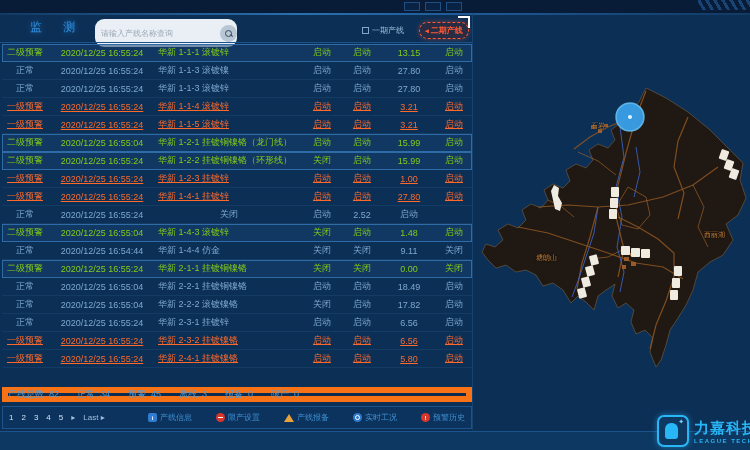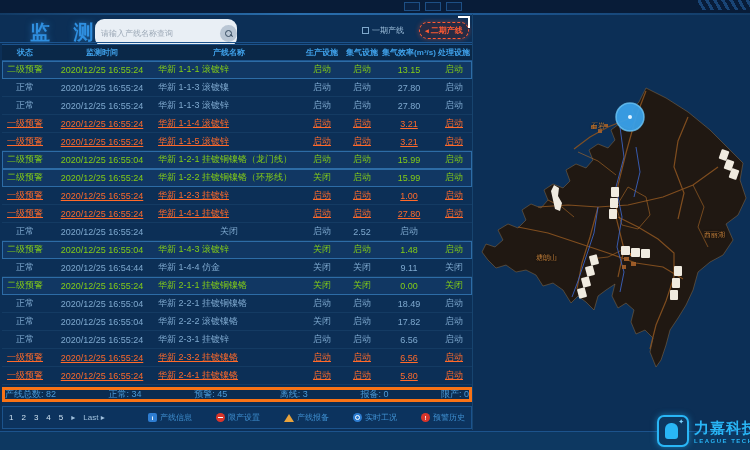--- a/index.html
+++ b/index.html
@@ -10,21 +10,21 @@
   
   .topstrip { position:absolute; left:0; top:0; width:750px; height:13px; background:#081c38; }
   .topstrip-line { position:absolute; left:0; top:13px; width:750px; height:2px;
     background:linear-gradient(90deg, #123a64, #2a6fae 40%, #1c538c 70%, #123a64); }
   .deco-blocks { position:absolute; top:2px; left:404px; display:flex; gap:5px; }
   .deco-blocks i { display:block; width:16px; height:9px; border:1px solid #1d4f85; background:#0a2243; }
   .deco-slashes { position:absolute; top:0; left:698px; width:52px; height:10px;
     background:repeating-linear-gradient(60deg, transparent 0 4px, #1d4f85 4px 7px); opacity:.8; }
 
   
-  .hdr-title { position:absolute; left:30px; top:19px; font-size:20px; font-weight:bold;
+  .hdr-title { position:absolute; left:30px; top:19px; font-size:12px; font-weight:normal;
     color:#2f8fe0; letter-spacing:9px; text-shadow:0 0 6px rgba(47,143,224,.6); }
   .searchbox { position:absolute; left:95px; top:19px; width:142px; height:28px;
     background:#e9eff5; border-radius:9px; display:flex; align-items:center; overflow:hidden; }
   .searchbox input { flex:1; border:none; outline:none; background:transparent;
     font-size:8px; color:#333; padding:0 6px; font-family:"Liberation Sans",sans-serif; }
   .searchbox input::placeholder { color:#9aa7b5; }
   .search-btn { width:17px; height:17px; border-radius:50%; background:#b9c6d4;
     display:flex; align-items:center; justify-content:center; cursor:pointer; flex:0 0 17px; }
   .mag { position:relative; width:7px; height:7px; }
   .mag::before { content:""; position:absolute; left:0; top:0; width:5px; height:5px;
@@ -58,22 +58,22 @@
   .trow .cell { font-size:9px; text-align:center; white-space:nowrap; overflow:hidden; }
   .trow .c-name { text-align:left; padding-left:2px; }
   .trow.normal { color:#7fa9cf; }
   .trow.warn1  { color:#ff6a2a;text-decoration:underline; }
   .trow.warn2  { color:#84cc16; }
   .trow.warn2  { background:rgba(22,62,112,.55); outline:1px solid #2d6ca6; outline-offset:-1px; }
   .trow .c-treat { color:inherit; }
 
   
   .stats { position:absolute; left:2px; top:387px; width:470px; height:15px;
-    border:3px solid #f97316; background:#0b2c50; display:flex; align-items:center;
-    justify-content:space-between; gap:18px; }
+    border:6px solid #f97316; background:#0b2c50; display:flex; align-items:center;
+    justify-content:flex-start; gap:18px; }
   .stats span { font-size:9px; color:#4b9bd8; white-space:nowrap; }
 
   
   .bottombar { position:absolute; left:2px; top:406px; width:470px; height:23px;
     background:#0c335e; border:1px solid #1c538c; display:flex; align-items:center;
     justify-content:space-between; padding:0 6px; }
   .pager { display:flex; align-items:center; gap:8px; }
   .pager span { font-size:8px; color:#cfe3f2; cursor:pointer; }
   .pager .pg-arrow, .pager .pg-last { color:#9fc0dd; }
   .legend { display:flex; align-items:center; gap:24px; }
@@ -139,29 +139,20 @@
   </div>
   <div class="phase2-btn">
     <span class="flag">◂</span>
     <span>二期产线</span>
   </div>
   <div class="corner-bracket"></div>
   <div class="hdr-divider"></div>
   <div class="v-divider"></div>
 
   <div class="table">
-    <div class="thead">
-        <div class="hcell c-status">状态</div>
-        <div class="hcell c-time">监测时间</div>
-        <div class="hcell c-name">产线名称</div>
-        <div class="hcell c-prod">生产设施</div>
-        <div class="hcell c-gas">集气设施</div>
-        <div class="hcell c-eff">集气效率(m³/s)</div>
-        <div class="hcell c-treat">处理设施</div>
-      </div>
     <div class="tbody">
         <div class="trow warn2">
           <div class="cell c-status">二级预警</div>
           <div class="cell c-time">2020/12/25 16:55:24</div>
           <div class="cell c-name">华新 1-1-1 滚镀锌</div>
           <div class="cell c-prod">启动</div>
           <div class="cell c-gas">启动</div>
           <div class="cell c-eff">13.15</div>
           <div class="cell c-treat">启动</div>
         </div>

